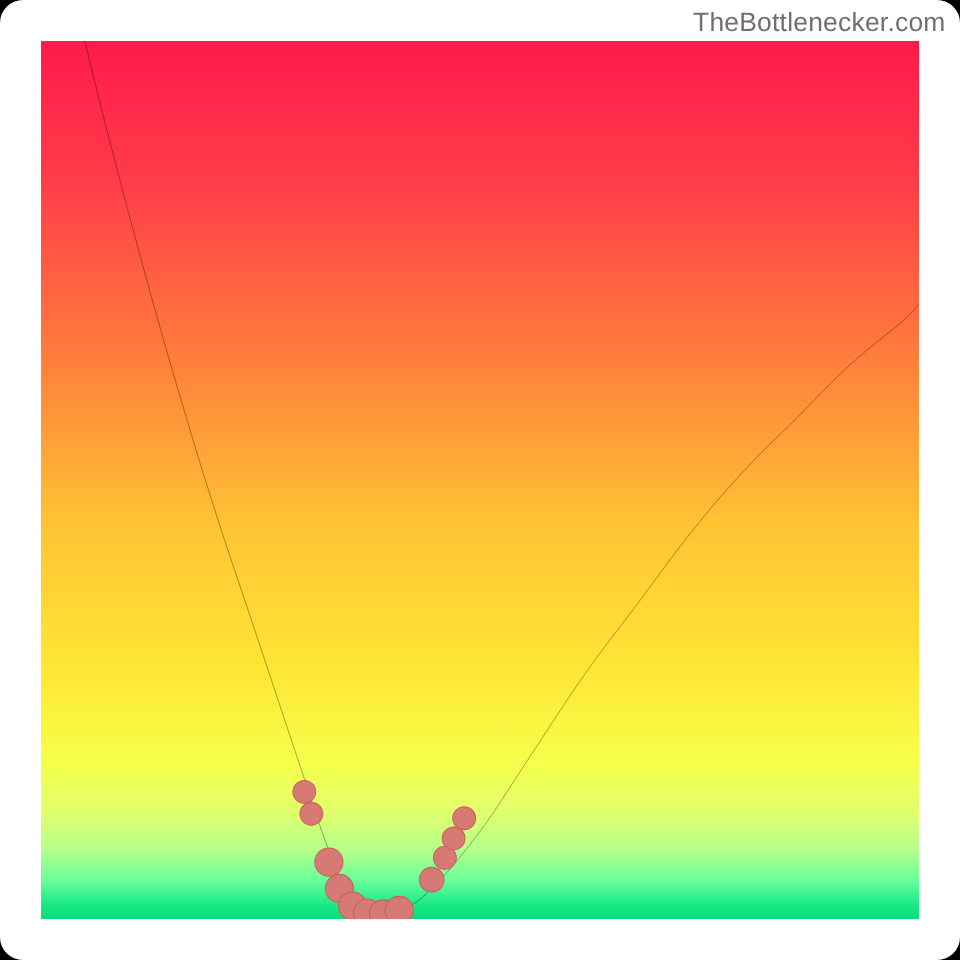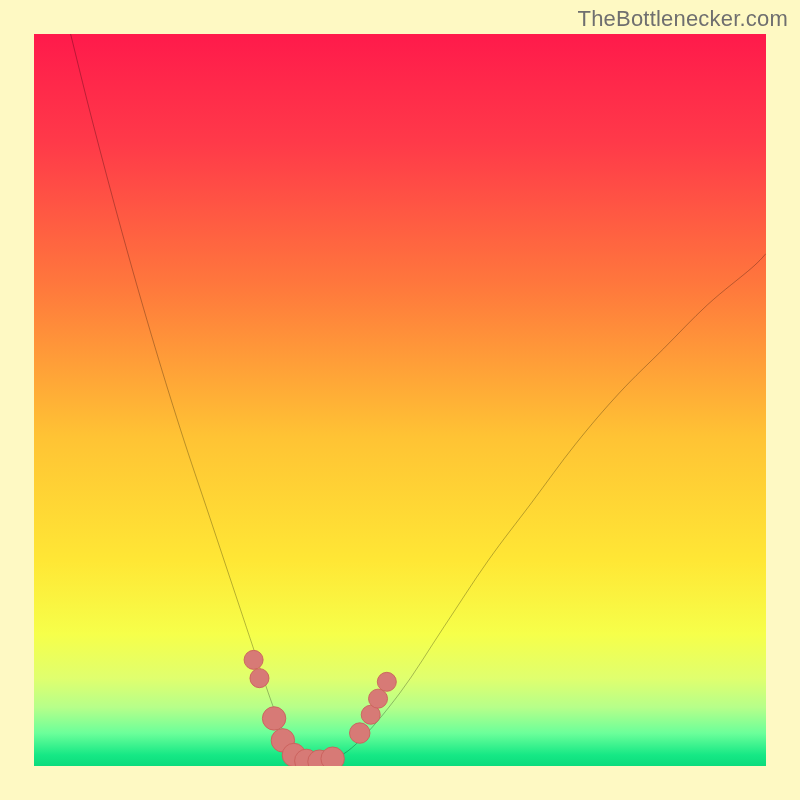--- a/index.html
+++ b/index.html
@@ -10,21 +10,22 @@
     background: #000;
     overflow: hidden;
     font-family: Arial, Helvetica, sans-serif;
   }
   .frame {
     position: absolute;
     left: 0;
     top: 0;
     width: 800px;
     height: 800px;
-    background: #fef9c3;
+    background: #ffffff;
+    border-radius: 19px;
   }
   .plot-area {
     position: absolute;
     left: 34px;
     top: 34px;
     width: 732px;
     height: 732px;
     overflow: hidden;
   }
   .gradient {

